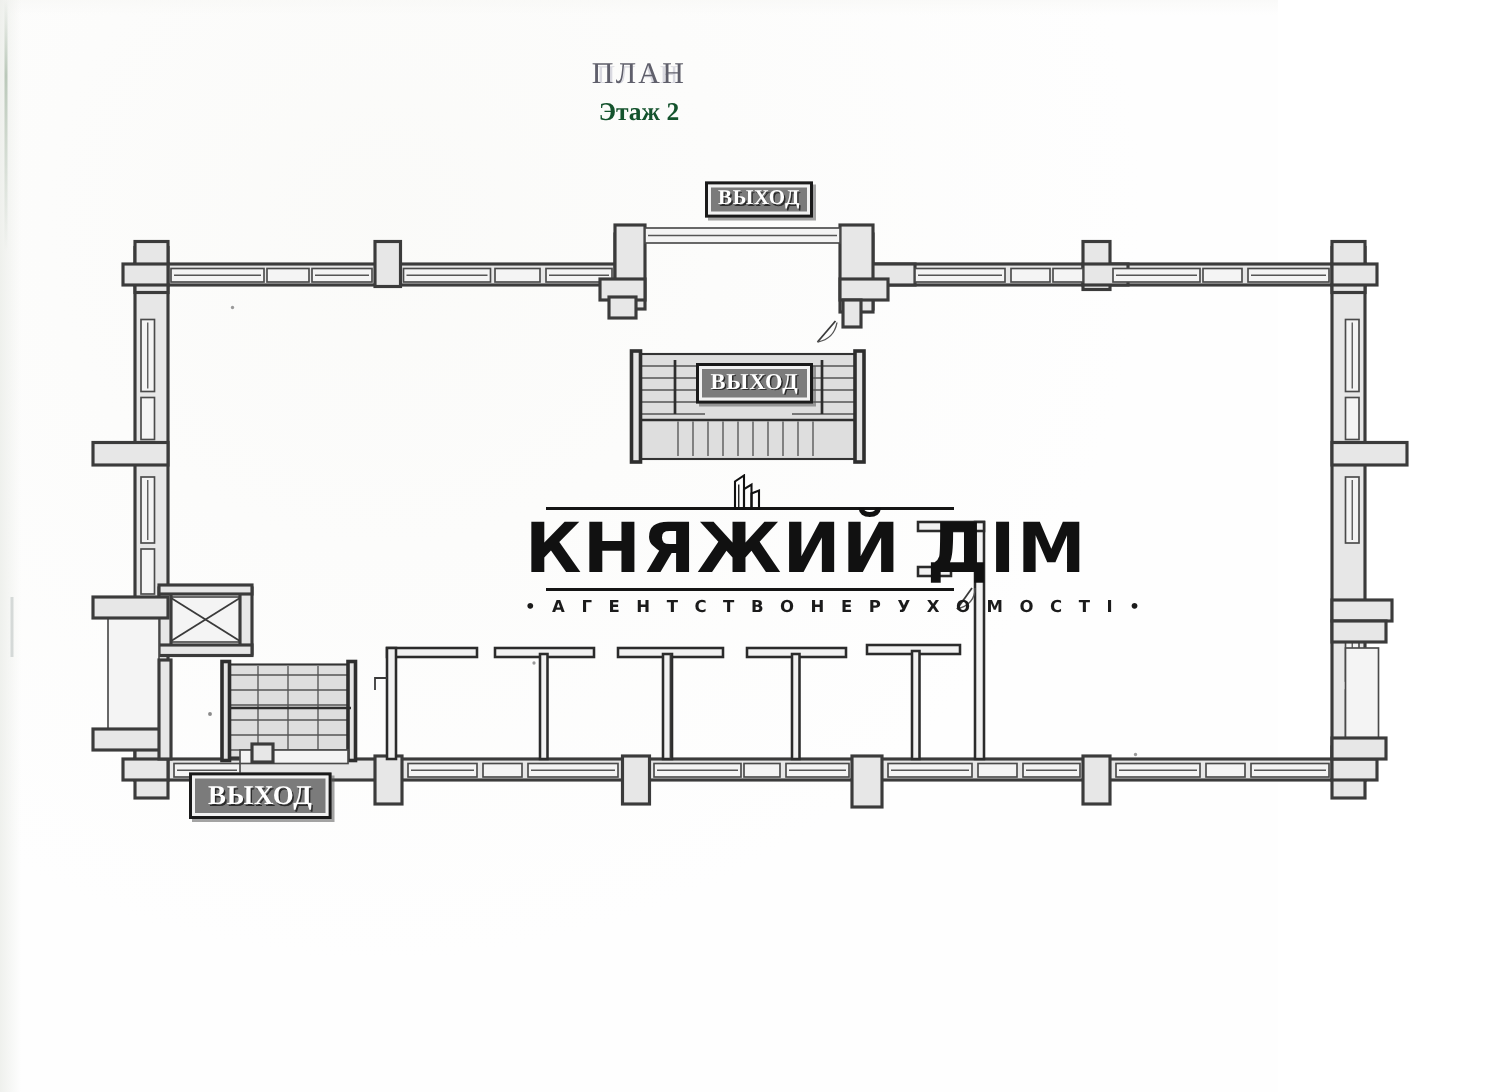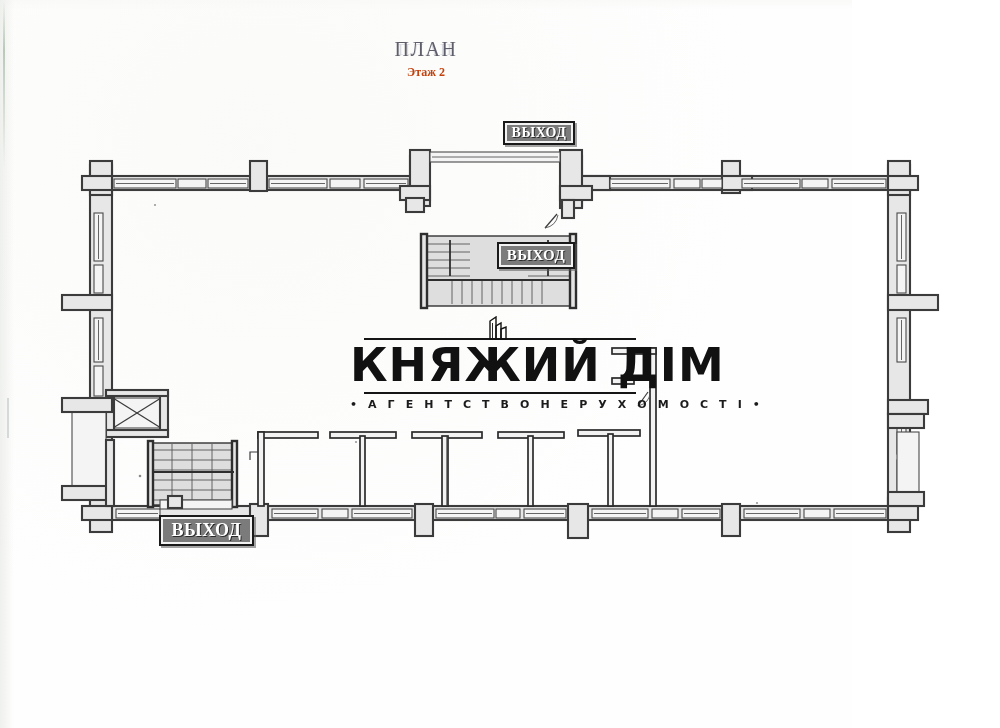--- a/index.html
+++ b/index.html
@@ -48,23 +48,23 @@
   }
   #plan-title {
     top: 38px;
     font-size: 20px;
     letter-spacing: 1.5px;
     color: #5f5f6b;
     font-family: "Liberation Serif", serif;
   }
   #floor-subtitle {
     top: 65px;
-    font-size: 12px;
+    font-size: 17px;
     font-weight: bold;
-    color: #c2410c;
+    color: #14532d;
     font-family: "Liberation Serif", serif;
   }
 
   
   #ghost-text {
     position: absolute;
     top: 40px; left: 0; right: 0;
     text-align: center;
     font-size: 17px;
     letter-spacing: 2px;
@@ -84,21 +84,20 @@
   
   .exit-sign {
     position: absolute;
     background: #7b7b7b;
     border: 2px solid #1a1a1a;
     box-shadow: 2px 2px 0 rgba(90,90,90,0.55);
     display: flex;
     align-items: center;
     justify-content: center;
     box-sizing: border-box;
-    margin-left: 33px;
   }
   .exit-sign .inner {
     border: 2px solid #f2f2f2;
     width: 100%;
     height: 100%;
     display: flex;
     align-items: center;
     justify-content: center;
     box-sizing: border-box;
   }

